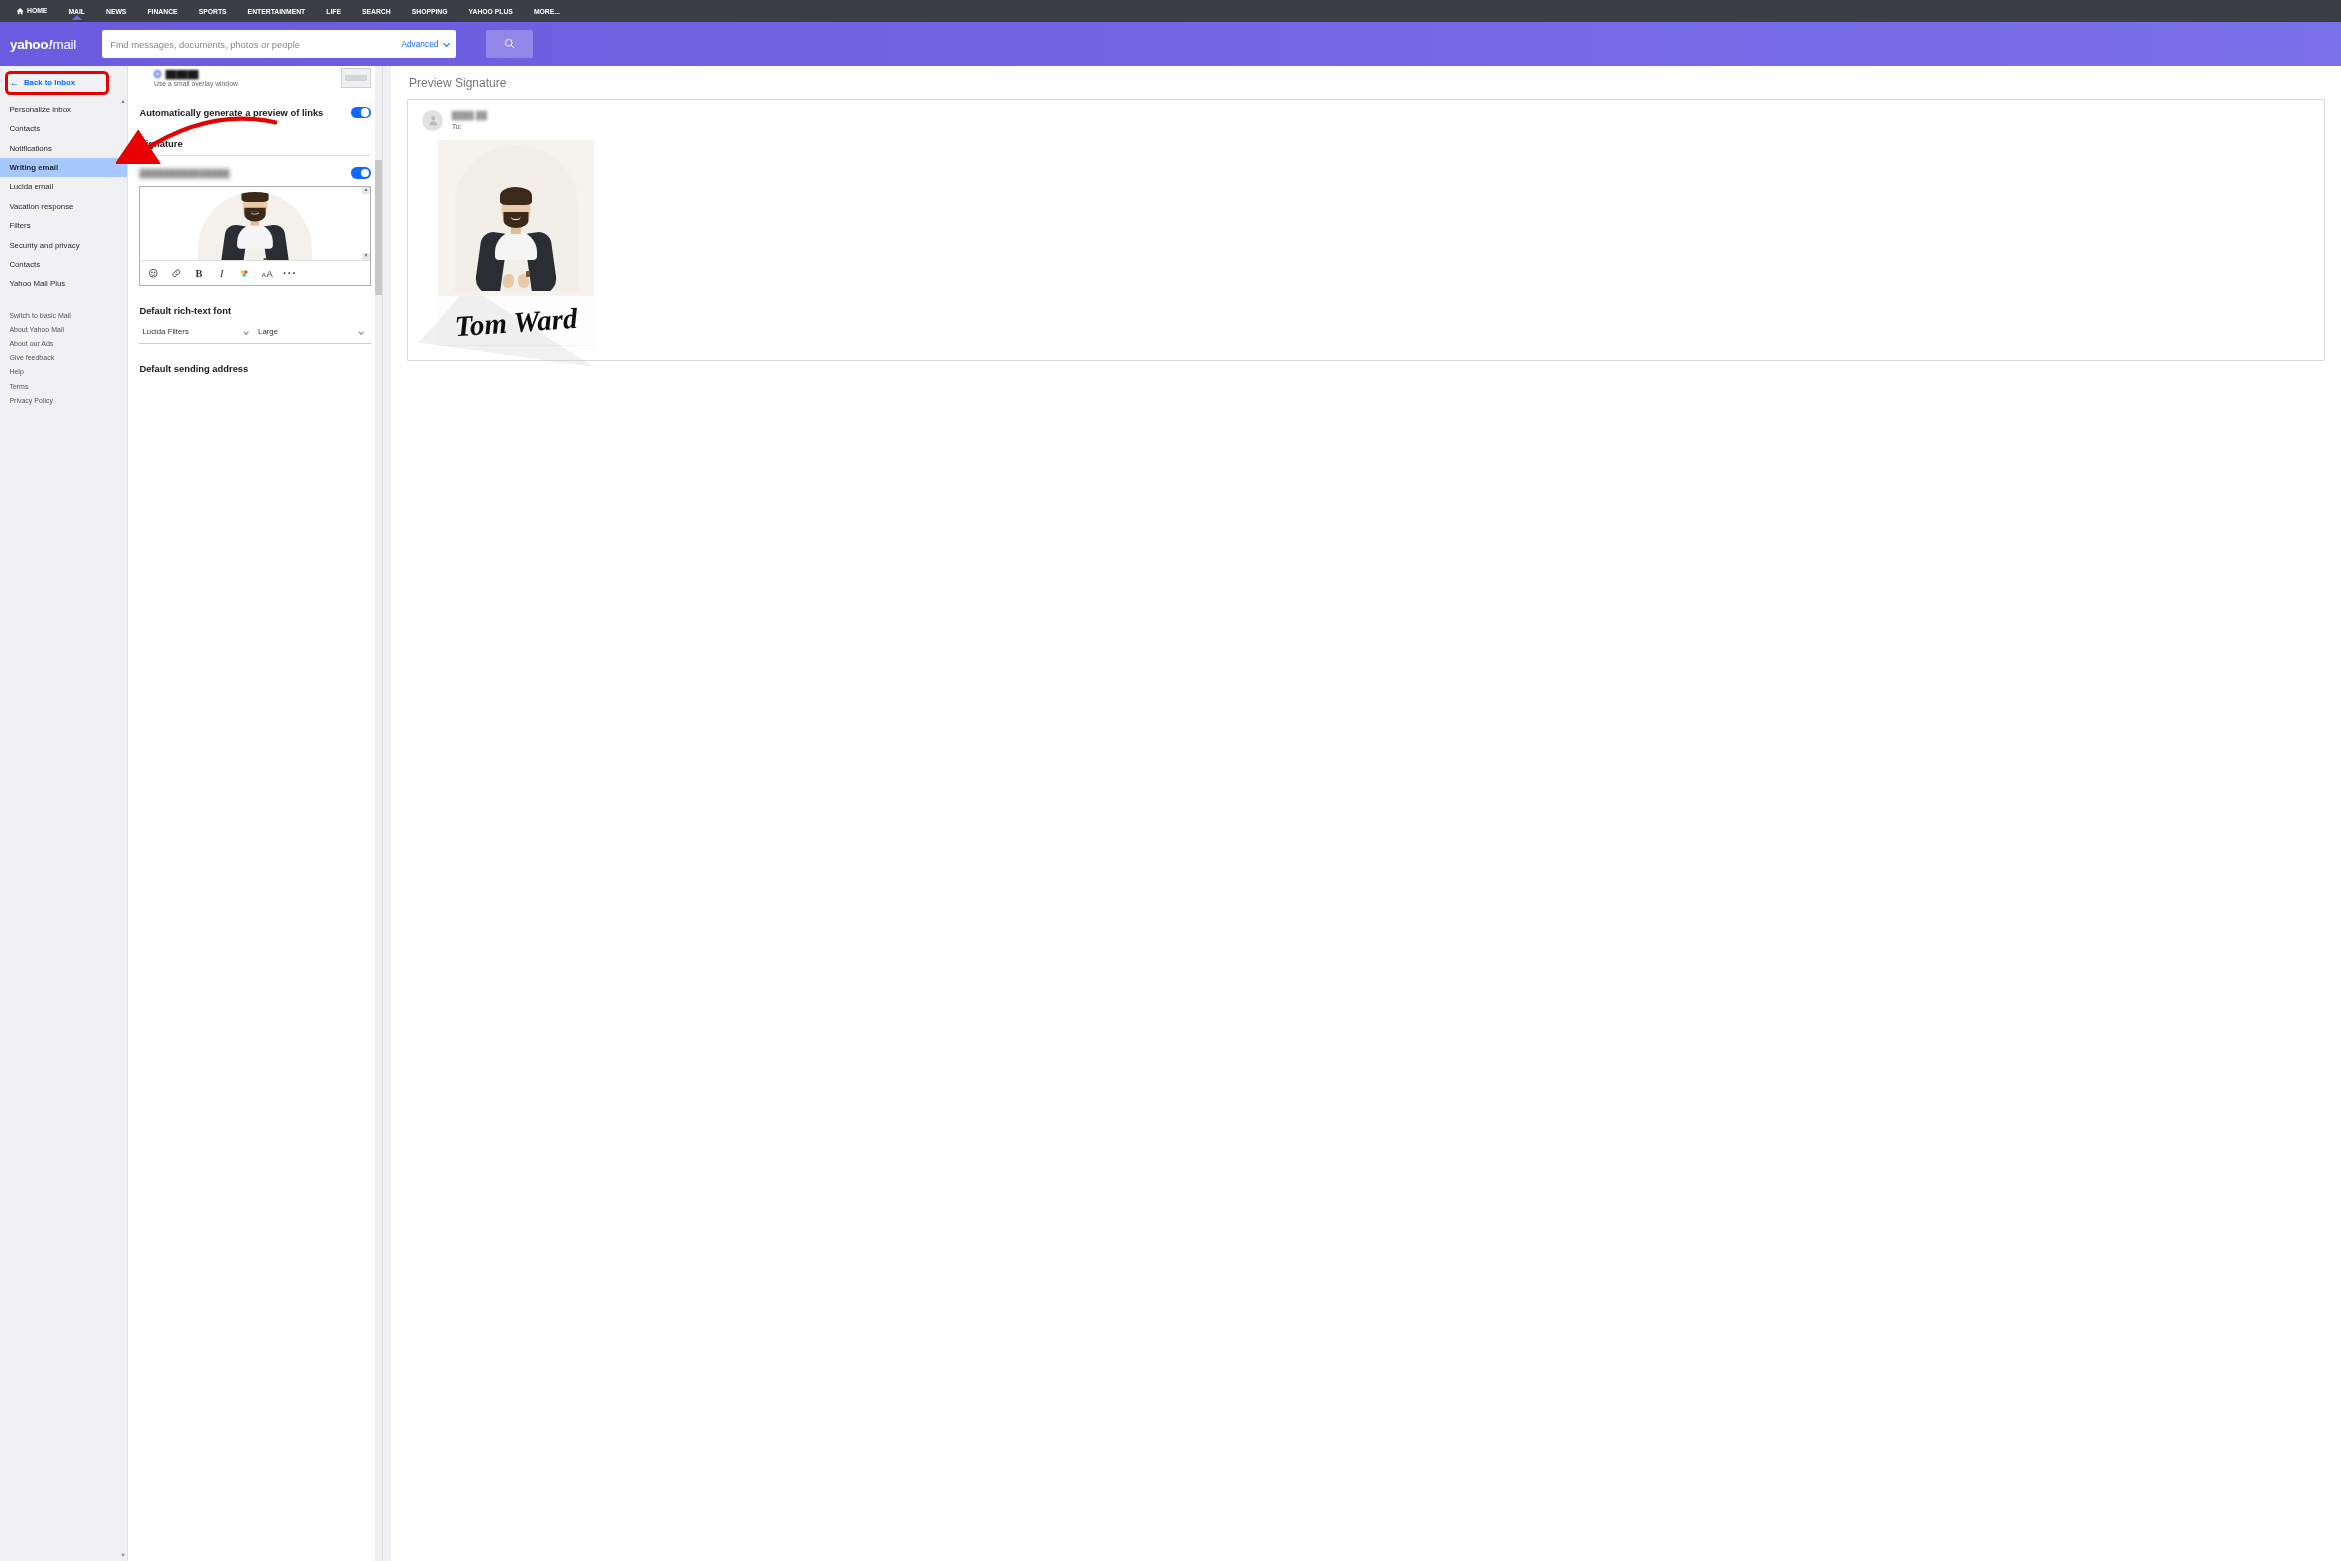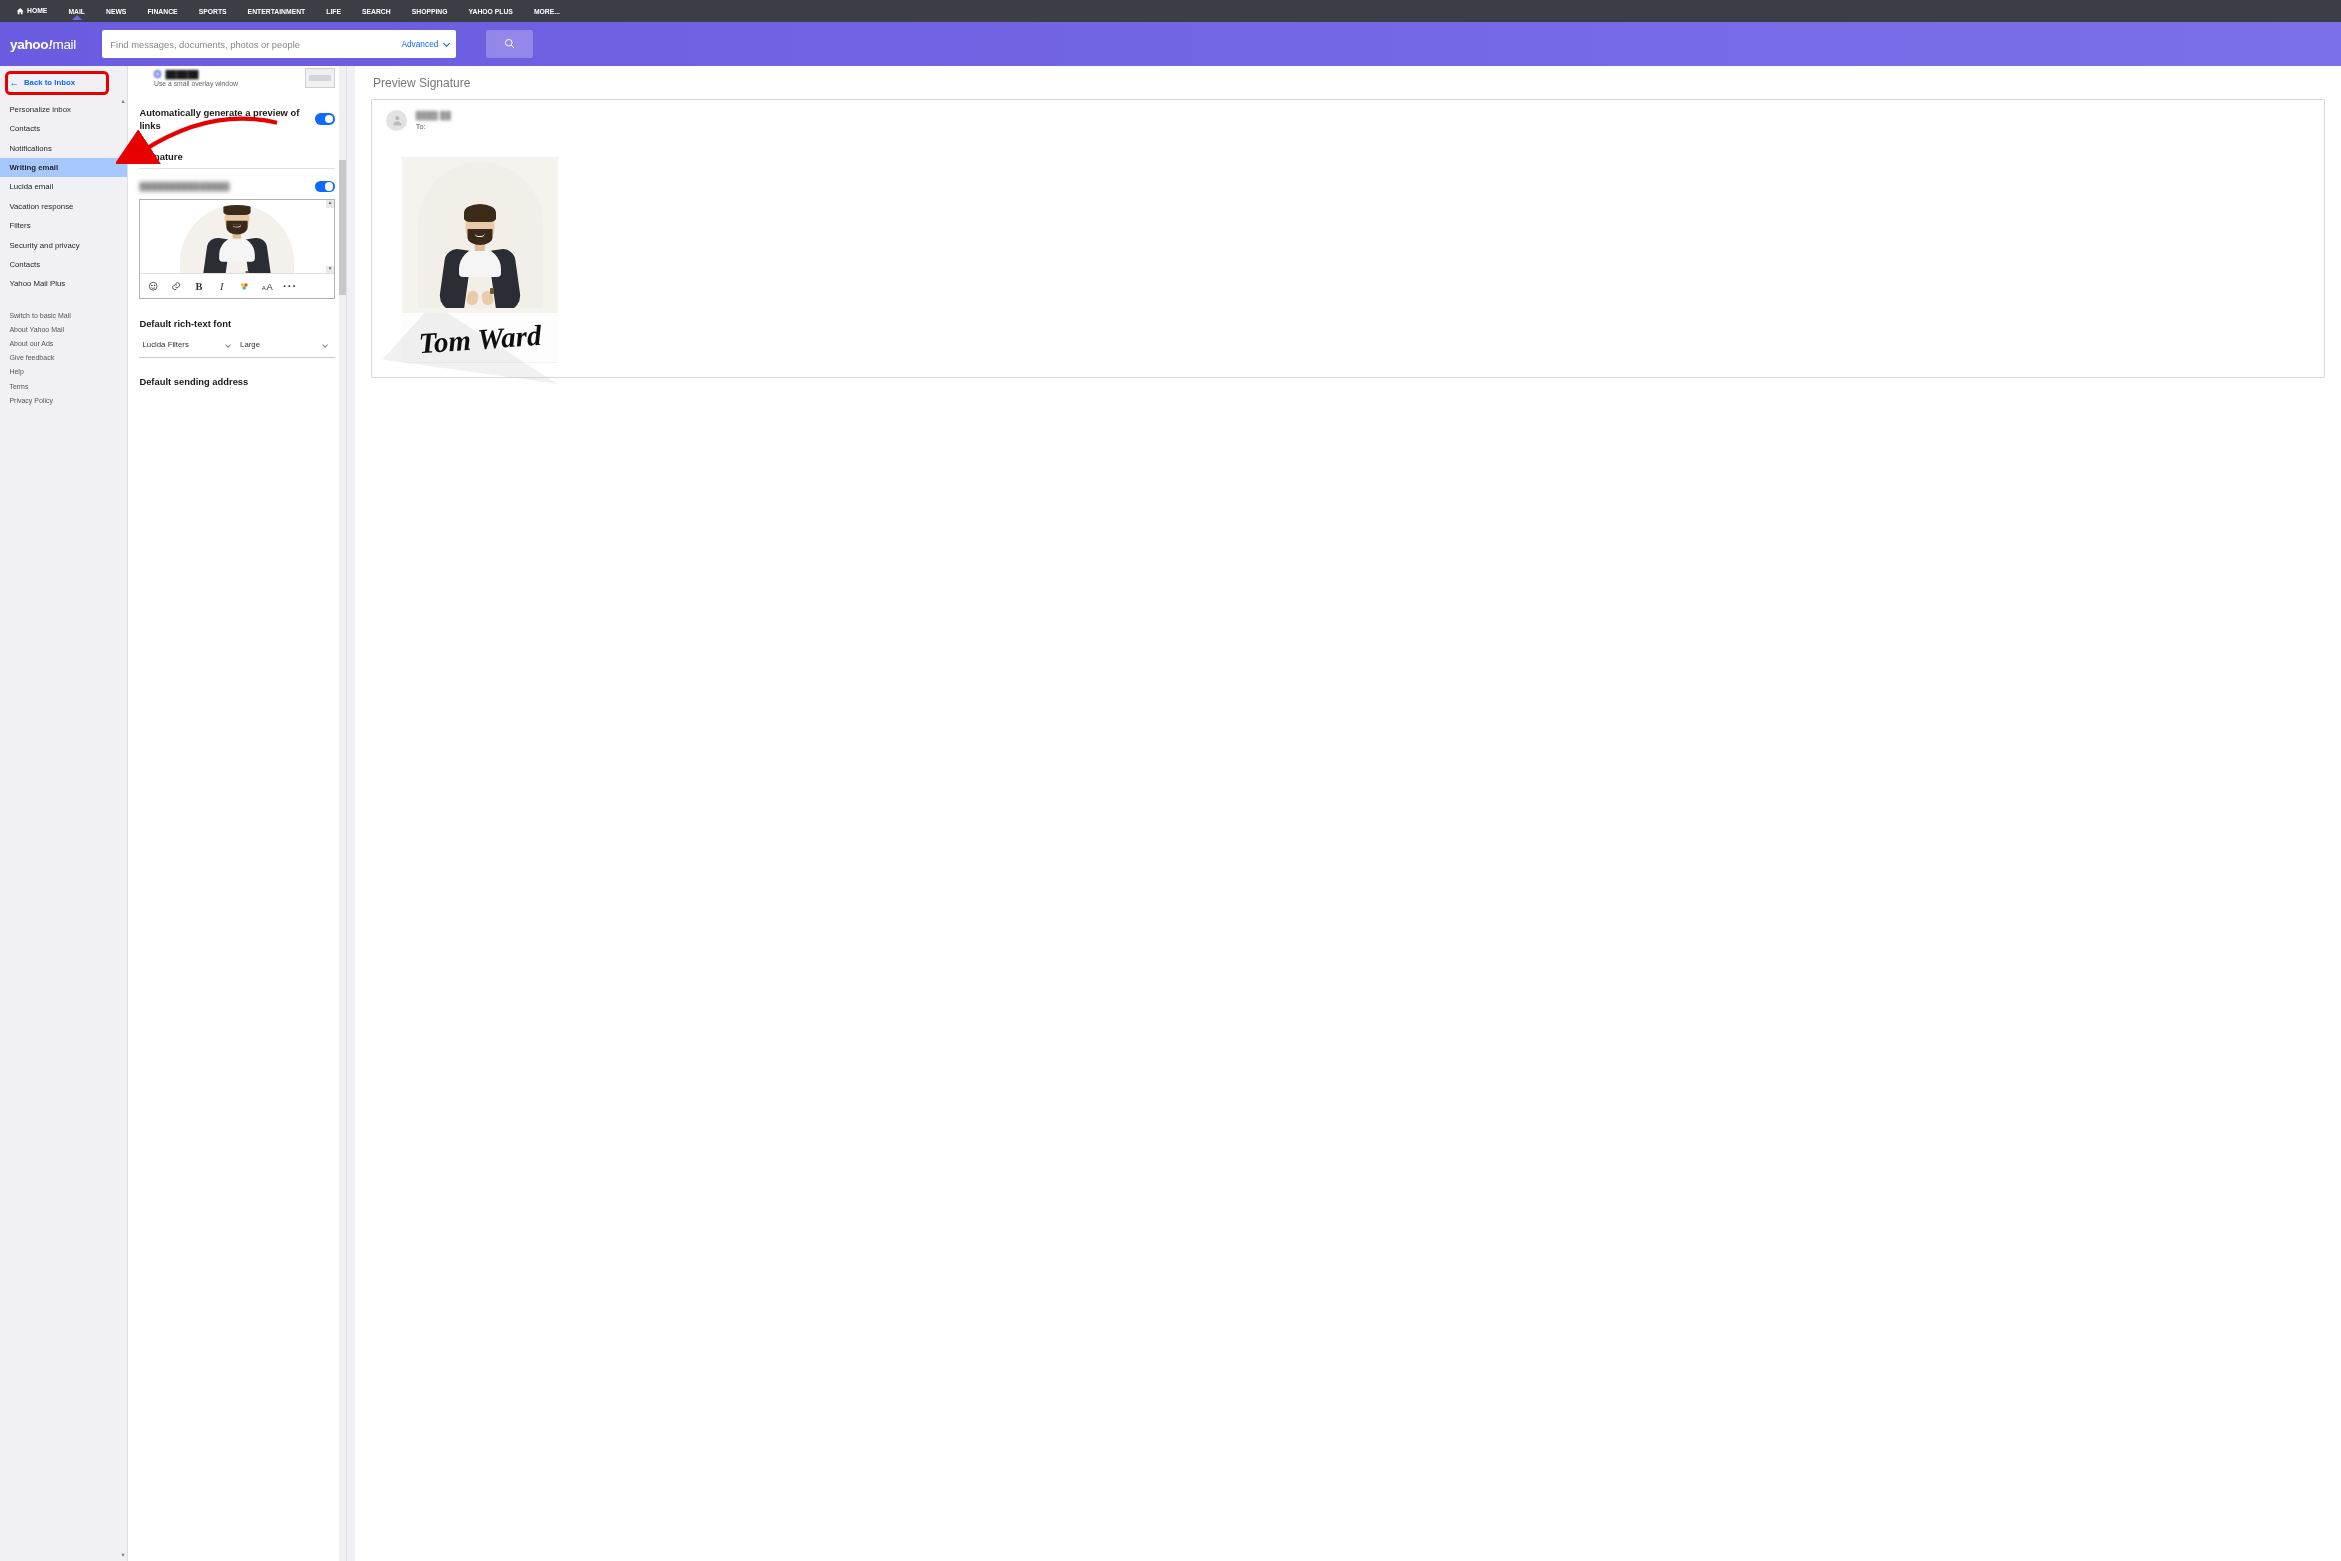--- a/index.html
+++ b/index.html
@@ -55,21 +55,21 @@
 .annot-box { position: absolute; top: 5.2px; left: 5.2px; width: 104px; height: 24px; border: 3.1px solid #e60000; border-radius: 5.2px; pointer-events: none; }
 .side-group { margin-top: 6.2px; }
 .side-item { padding: 5.2px 9.4px; font-size: 7.8px; color: #26282a; cursor: pointer; }
 .side-item.active { background: #a7c7ff; font-weight: 700; }
 .side-secondary { margin-top: 14.6px; }
 .side-link { padding: 3.6px 9.4px; font-size: 7px; color: #555; cursor: pointer; }
 .side-scroll-up, .side-scroll-down { position: absolute; right: 1px; font-size: 5.7px; color: #888; }
 .side-scroll-up { top: 32px; } .side-scroll-down { bottom: 3.1px; }
 
 
-.settings-col { width: 219px; border-right: 0.5px solid #e0e0e0; overflow-y: auto; position: relative; padding: 0 0 10.4px 0;}
+.settings-col { width: 255px; border-right: 0.5px solid #e0e0e0; overflow-y: auto; position: relative; padding: 0 0 10.4px 0;}
 .settings-inner { padding: 0 11.4px; }
 .compact-row { display: flex; justify-content: space-between; align-items: center; padding: 2.1px 0 9.4px 0;}
 .compact-text { display: flex; flex-direction: column; gap: 1px; margin-left: 14.6px;}
 .compact-title { font-size: 7.8px; color: #1a1a1a; filter: blur(1px); display:flex; align-items:center; gap:4.2px;}
 .radio-blue { width: 7.3px; height: 7.3px; border-radius: 50%; border: 2.1px solid #5b6fe8; background:#fff; display:inline-block; filter: blur(0.5px);}
 .compact-desc { font-size: 6.8px; color: #666; }
 .compact-thumb { width: 30px; height: 20px; background: #eef0f3; border: 0.5px solid #d0d0d0; display:flex; align-items:center; justify-content:center;}
 .compact-thumb-inner { width: 22px; height: 6.2px; background: #d3d5da; }
 .section-row { display: flex; justify-content: space-between; align-items: center; padding: 8.3px 0; }
 .section-title { font-size: 9.4px; font-weight: 700; color: #1a1a1a; line-height:1.4;}
@@ -93,21 +93,21 @@
 .font-select { flex: 1; display: flex; justify-content: space-between; align-items: center; padding: 5.2px 3.1px; font-size: 7.8px; color: #333; cursor: pointer; }
 .font-select .chev2 { border: solid #888; border-width: 0 1px 1px 0; display: inline-block; padding: 1.6px; transform: rotate(45deg); margin-right:4.2px;}
 .gap-col { width: 8.3px; background: #f1f1f5; flex-shrink:0;}
 .scroll-indicator-right { width:7.3px; background:#f0f0f0; position:absolute; right:0; top:0; bottom:0;}
 .scroll-thumb-mid { position:absolute; right:0; top:94px; width:7.3px; height:135px; background:#c8c8c8;}
 
 
 .preview-col { flex: 1; padding: 10.4px 15.6px; overflow-y: auto; background: #fff; }
 .preview-label { font-size: 12px; color: #777; margin-bottom: 8.3px; margin-left:2.1px;}
 .preview-card { border: 0.5px solid #d8d8d8; border-radius: 1px; background: #fff; padding: 10.4px 14.6px 15.6px 14.6px; }
-.email-head { display: flex; align-items: center; gap: 8.3px; margin-bottom: 26px; }
+.email-head { display: flex; align-items: center; gap: 8.3px; margin-bottom: 9px; }
 .avatar { width: 21px; height: 21px; border-radius: 50%; background: #e2e2e2; display: flex; align-items: center; justify-content: center; }
 .avatar svg { width: 12.5px; height: 12.5px; fill: #bbb; }
 .from-to { display: flex; flex-direction: column; gap: 2.1px; }
 .from-name { filter: blur(1.6px); color: #999; font-size: 7.8px; font-weight:700;}
 .to-label { font-size: 7.3px; color: #555; }
 .email-body-text { font-family: "Lucida Console", monospace; font-size: 13.5px; margin: 5.2px 0 10.4px 15.6px; }
 .preview-sig-block { position:relative; width: 156px; margin-left: 15.6px; background:#fdfdfd; box-shadow: 0 0.5px 1px rgba(0,0,0,0.05);}
 .preview-sig-top { height: 156px; background: #f6f3ef; display:flex; justify-content:center; position:relative; overflow:hidden; padding-top:5.2px;}
 .portrait-circle { width: 125px; height: 146px; background: #f2efe9; border-radius: 62px 62px 0 0; position:relative; overflow:hidden;}
 .handwriting { font-family: "Brush Script MT", cursive; font-size: 29px; font-style: italic; font-weight: 700; text-align: center; padding: 10.4px 0 5.2px 0; transform: rotate(-4deg); color:#0f0f0f;}

